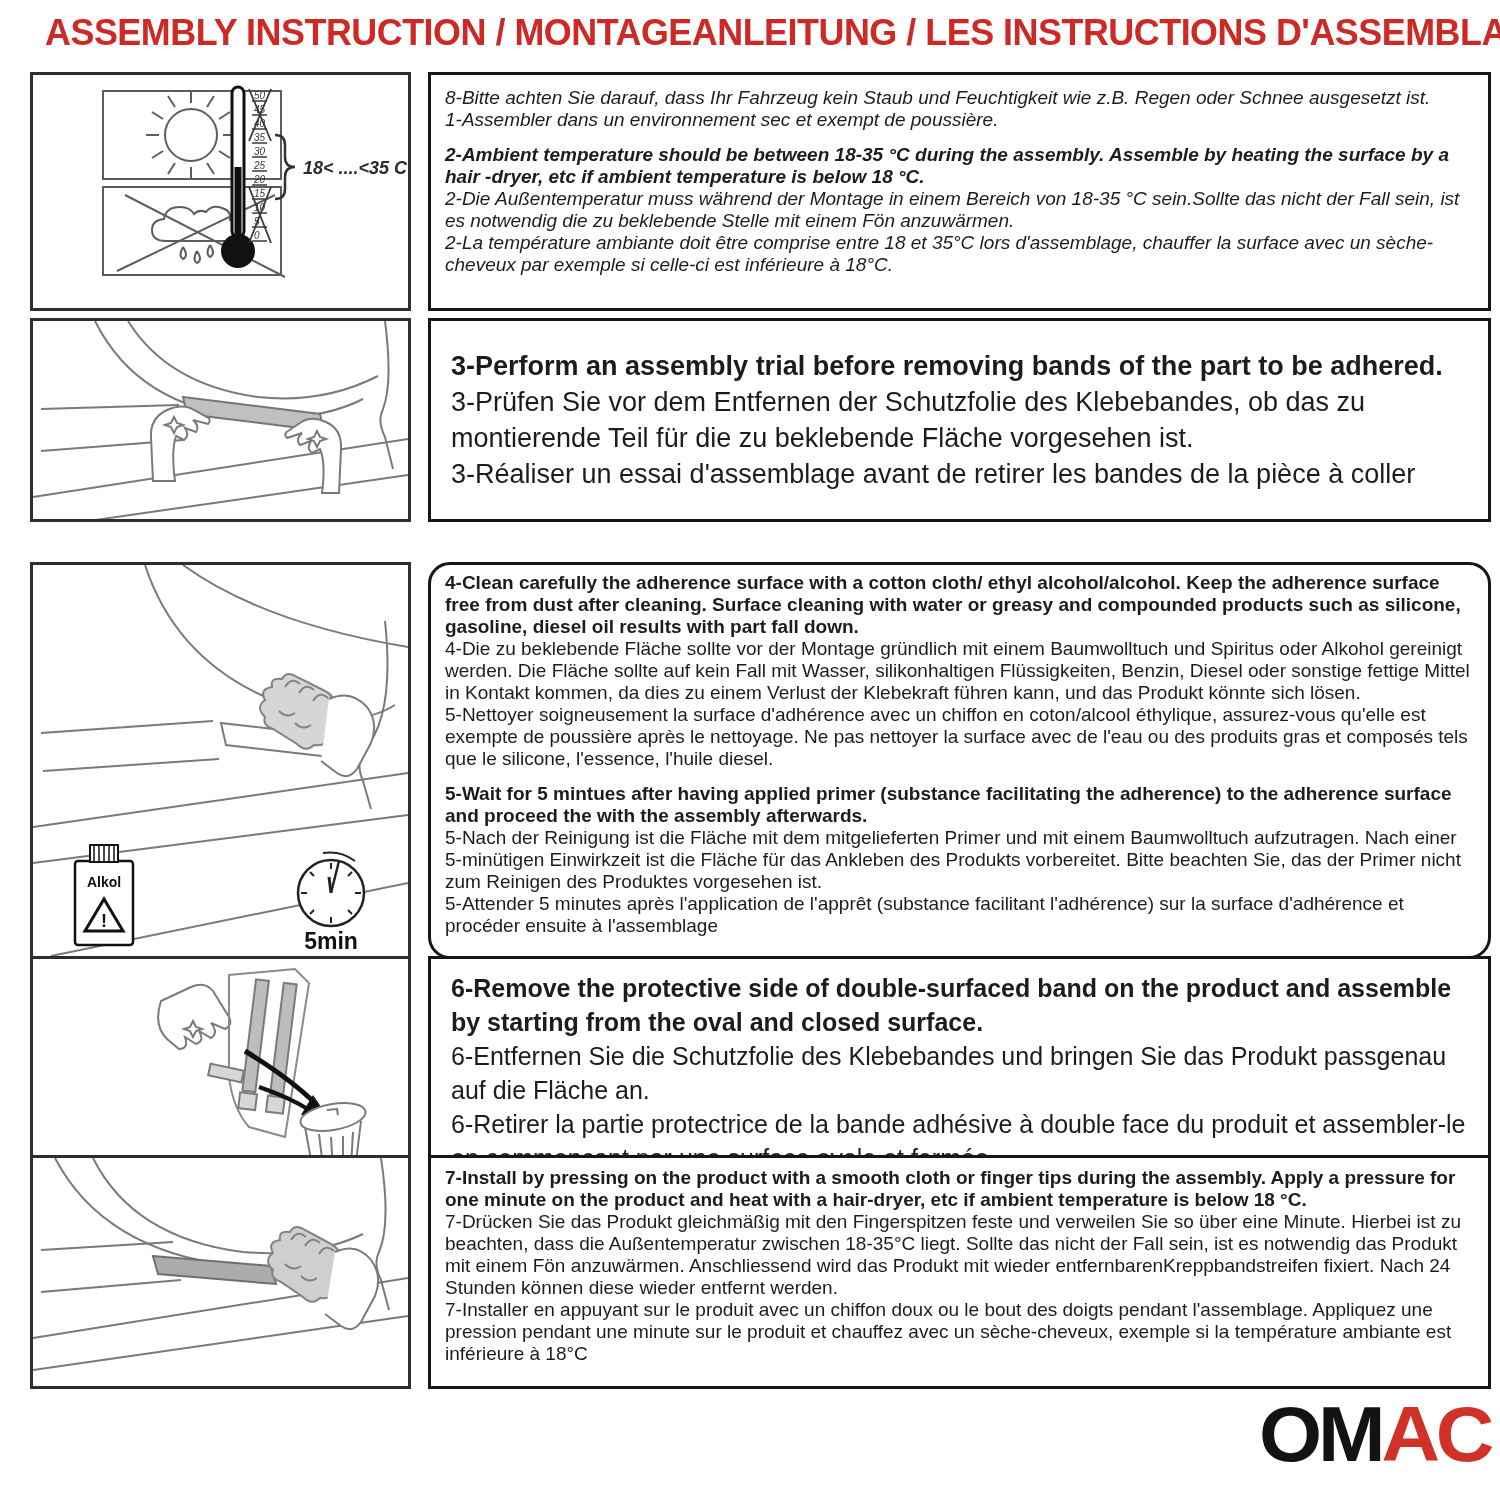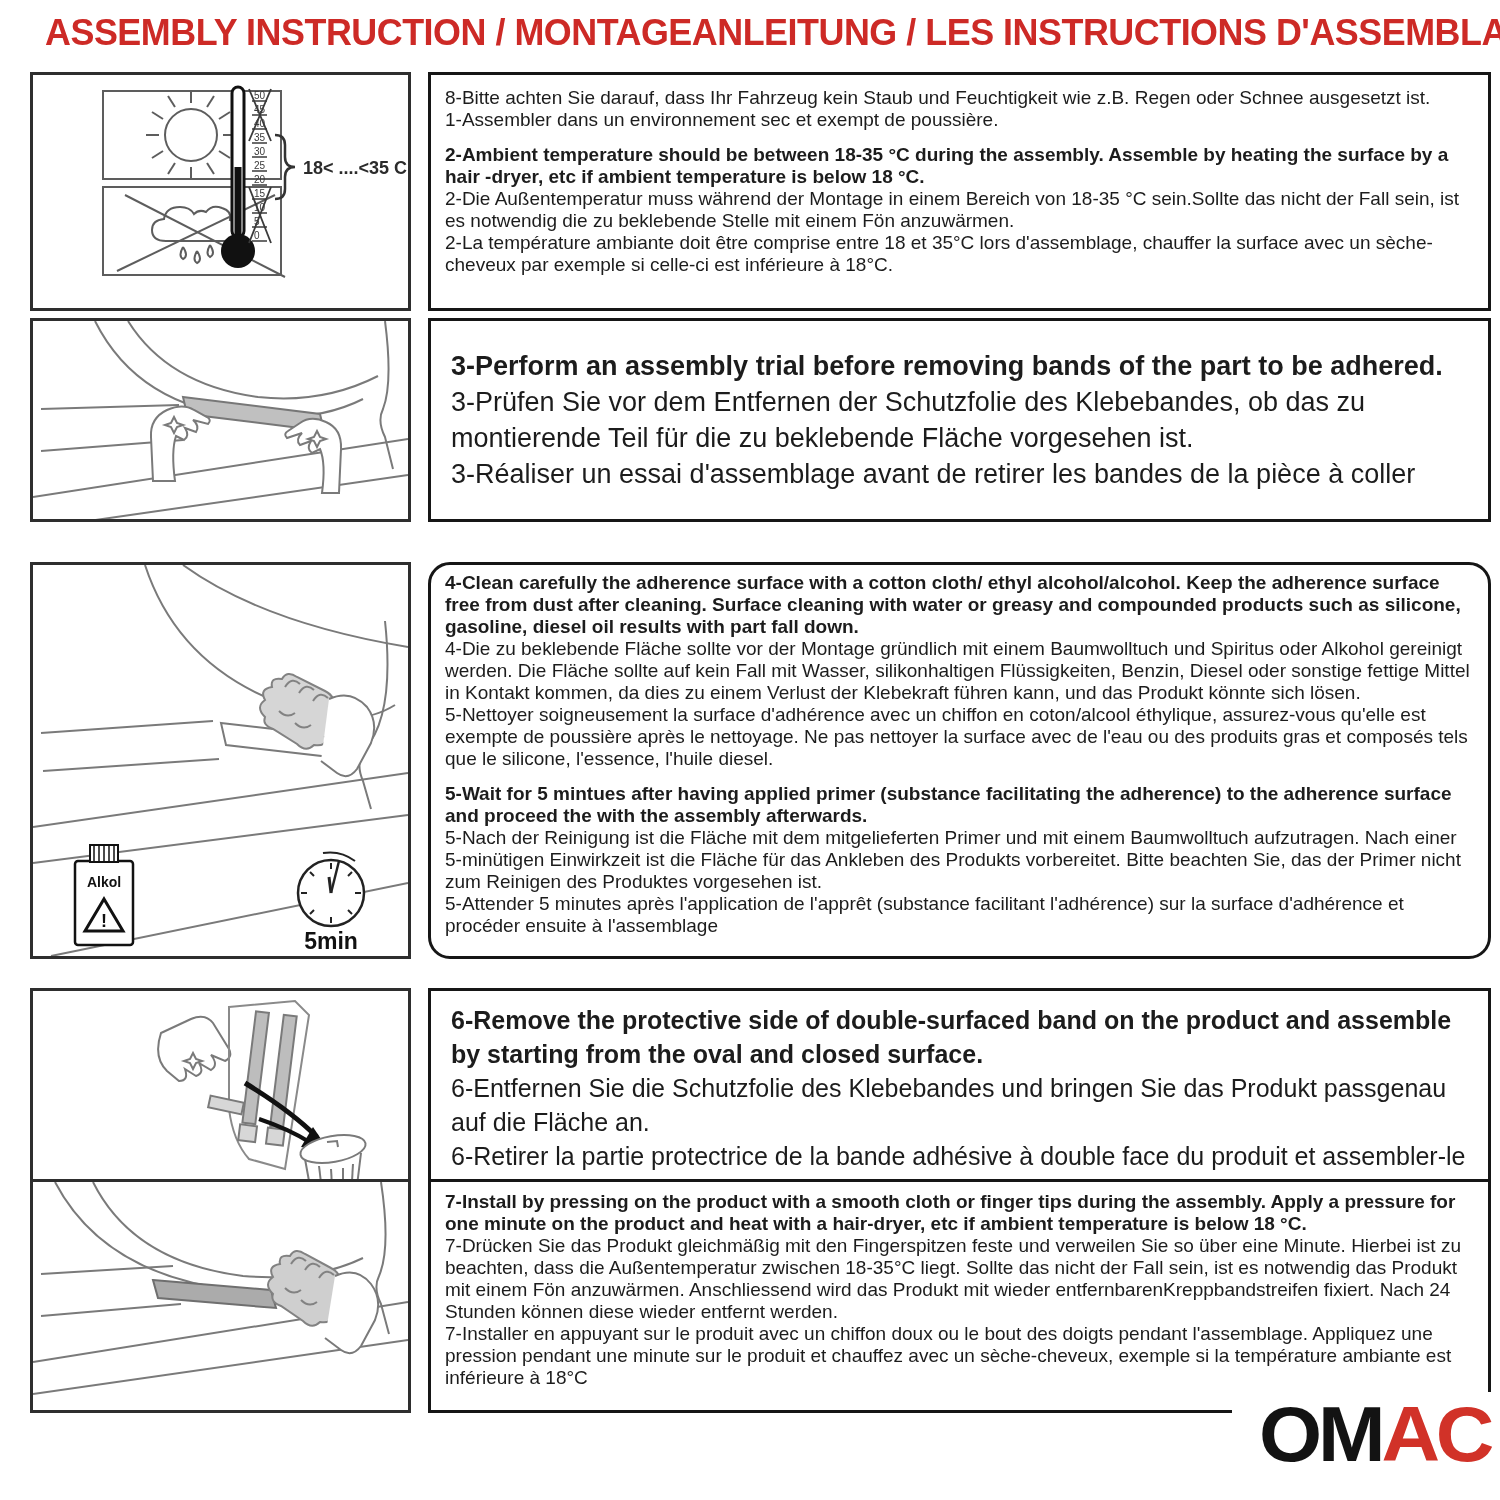--- a/index.html
+++ b/index.html
@@ -5,25 +5,25 @@
   html,body{margin:0;padding:0;background:#fff;}
   body{width:1500px;height:1500px;position:relative;overflow:hidden;
        font-family:"Liberation Sans", sans-serif;color:#1c1c1c;}
   .page-title{position:absolute;top:12px;left:45px;font-size:37px;font-weight:bold;
        color:#cd2a26;letter-spacing:-0.5px;white-space:nowrap;
        transform:scaleX(0.97);transform-origin:left center;}
   .figbox{position:absolute;left:30px;width:381px;border:3px solid #2e2e2e;
        background:#fff;box-sizing:border-box;overflow:hidden;}
   .textbox{position:absolute;left:428px;width:1063px;border:3px solid #161616;
        background:#fff;box-sizing:border-box;padding:10px 14px;overflow:hidden;}
-  .r1{top:72px;height:239px;}
+  .r1{top:72px;height:239px;font-style:italic;}
   .r2{top:318px;height:204px;}
   .r3{top:562px;height:397px;}
-  .r4{top:988px;height:233px;}
-  .r5{top:1179px;height:234px;}
+  .r4{top:956px;height:233px;}
+  .r5{top:1155px;height:234px;}
   .textbox p{margin:0;}
   .small p{font-size:19px;line-height:22px;}
   .s1{padding-top:12px;}
   .s3{padding-top:7px;border-radius:22px;}
   .s3 p{line-height:22px;}
   .s5{padding-top:9px;}
   .gap{margin-top:13px !important;}
   .b{font-weight:bold;}
   .mid{display:flex;flex-direction:column;justify-content:center;padding-left:20px;}
   .s2 p{font-size:27px;line-height:36px;}

